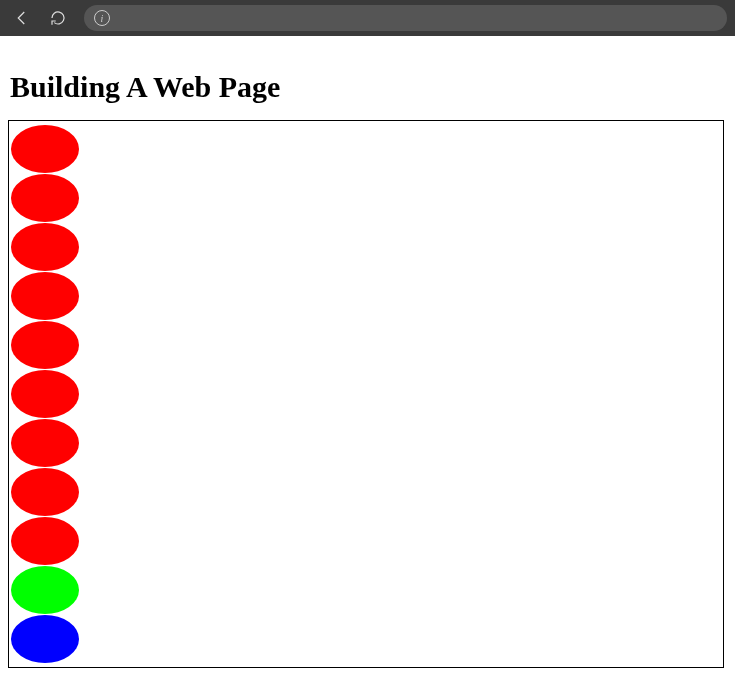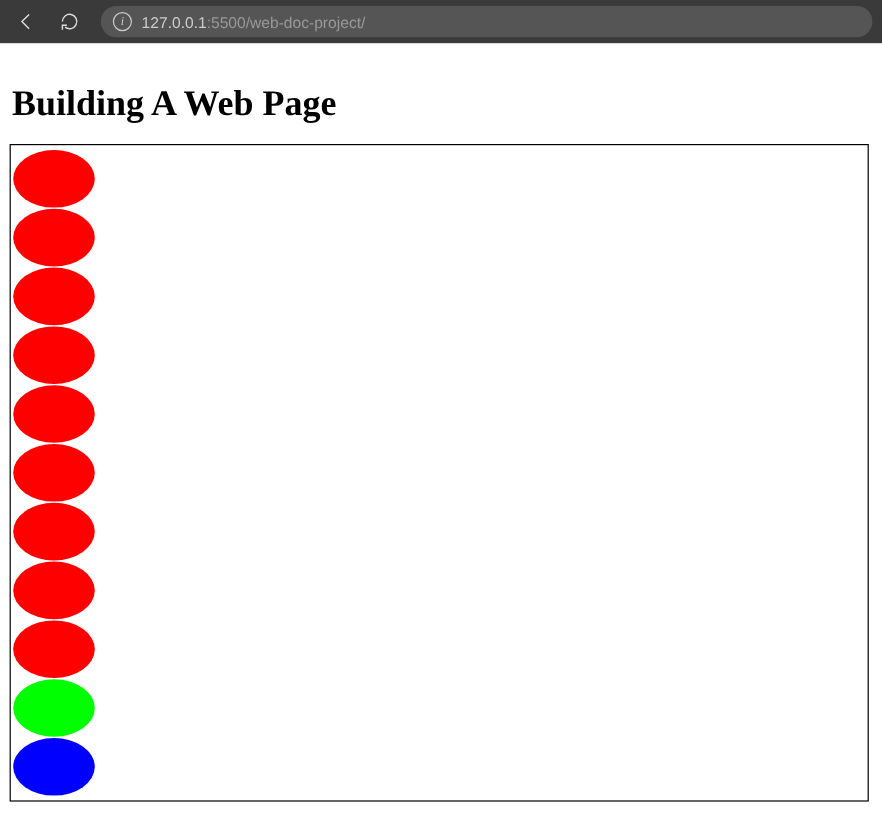--- a/index.html
+++ b/index.html
@@ -110,23 +110,20 @@
         <path d="M15 4 L7 12 L15 20"></path>
       </svg>
   </div>
   <div class="nav-btn">
     <svg viewBox="0 0 24 24">
         <path d="M4 12a8 8 0 1 1 3 6.2 M4 21v-5h5"></path>
       </svg>
   </div>
   <div class="address-bar">
     <span class="info-icon">i</span>
-    <span class="url-text">
-      <span>127.0.0.1</span><span class="dim">:5500/web-doc-project/</span>
-    </span>
   </div>
 </div>
 
 <div class="page-area">
   <div class="page-content">
     <h1 class="page-title">Building A Web Page</h1>
     <div class="bordered-box" id="ellipse-container">
     <div class="ellipse" style="background: rgb(255, 0, 0);"></div>
         <div class="ellipse" style="background: rgb(255, 0, 0);"></div>
         <div class="ellipse" style="background: rgb(255, 0, 0);"></div>

